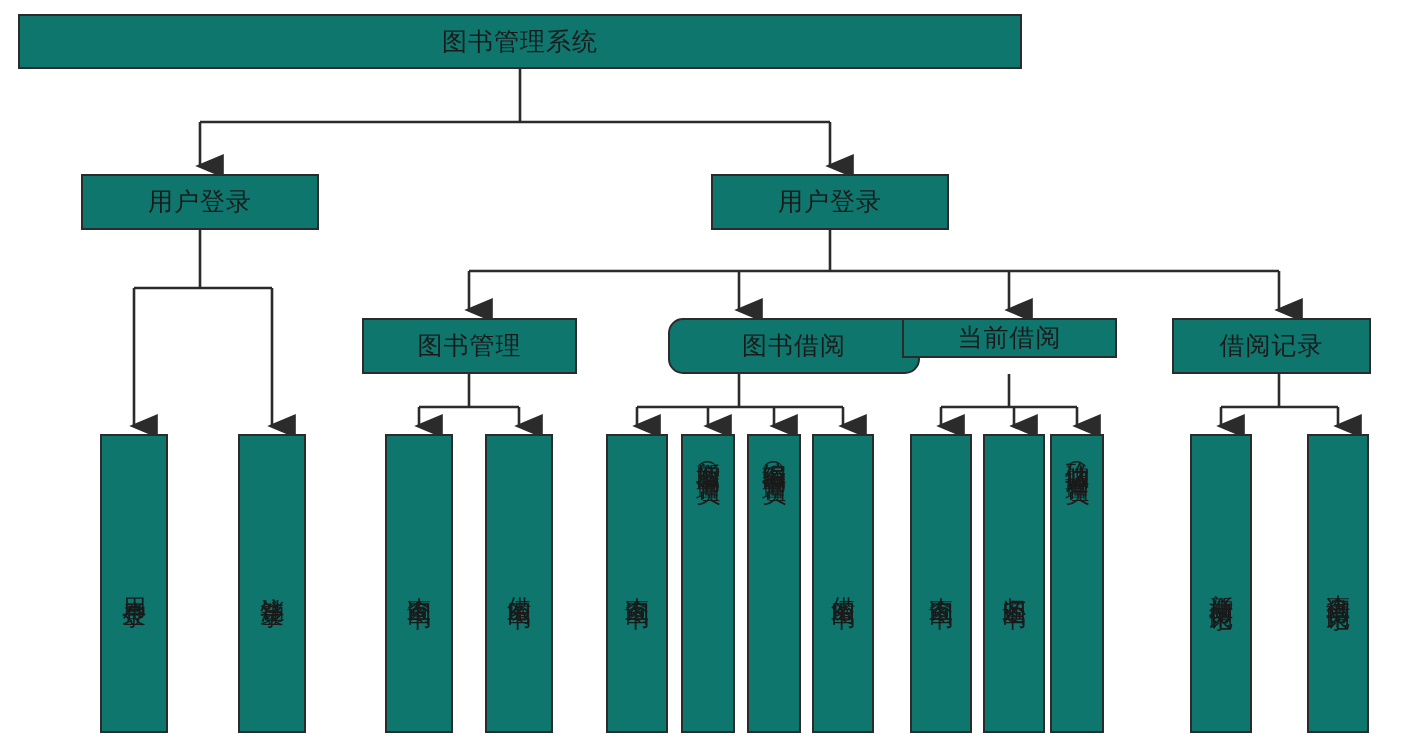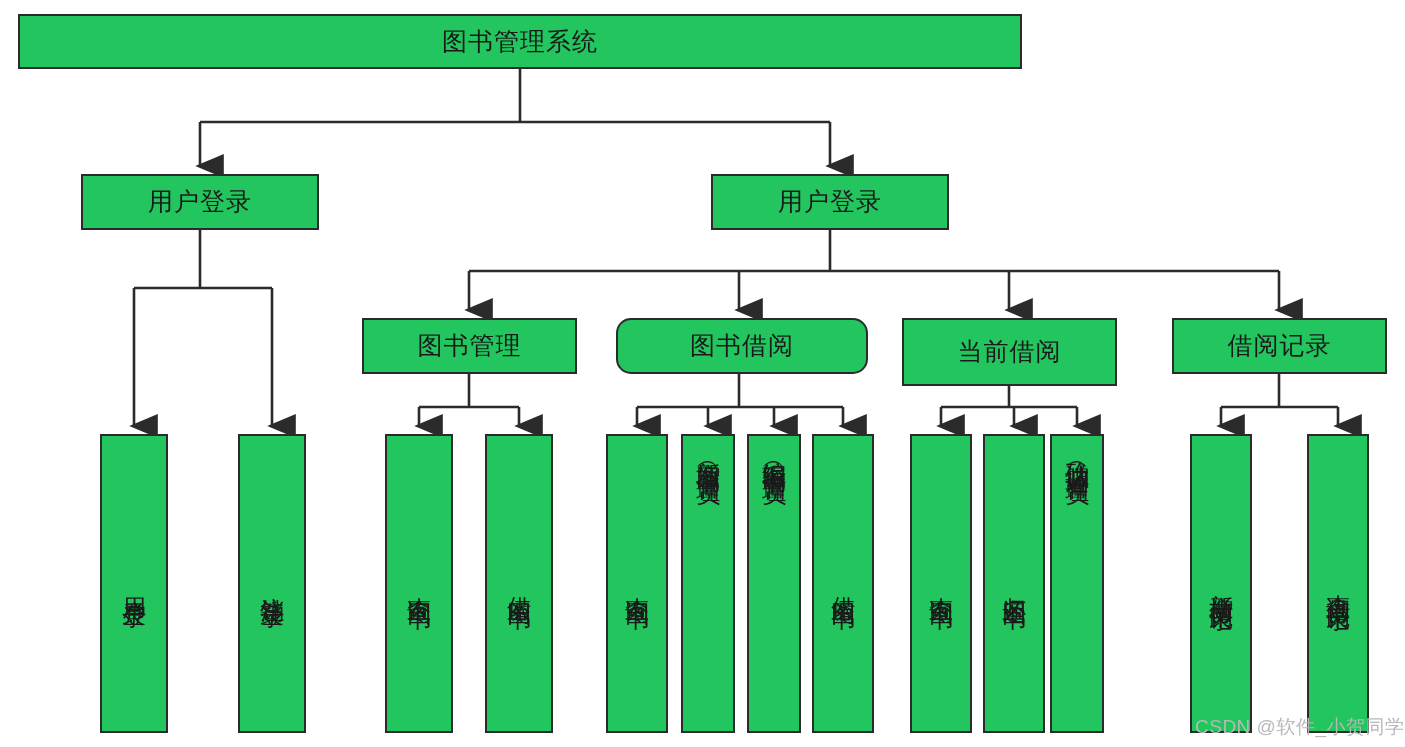--- a/index.html
+++ b/index.html
@@ -21,21 +21,21 @@
     position: absolute;
     left: 0;
     top: 0;
     width: 1405px;
     height: 747px;
     pointer-events: none;
   }
   .node {
     position: absolute;
     box-sizing: border-box;
-    background: #22c55e;
+    background: #0f766e;
     border: 2.5px solid #2b2b2b;
     display: flex;
     align-items: center;
     justify-content: center;
     color: #1a1a1a;
   }
   .node.horiz {
     font-size: 25px;
     letter-spacing: 1px;
     line-height: 1.1;
@@ -122,23 +122,23 @@
       <path d="M 1338 407 L 1338 426" marker-end="url(#arrow)"></path>
     </g>
   </svg>
 
   <div class="node horiz" style="left: 18px; top: 14px; width: 1004px; height: 55px;">图书管理系统</div>
 
   <div class="node horiz" style="left: 81px; top: 174px; width: 238px; height: 56px;">用户登录</div>
   <div class="node horiz" style="left: 711px; top: 174px; width: 238px; height: 56px;">用户登录</div>
 
   <div class="node horiz" style="left: 362px; top: 318px; width: 215px; height: 56px;">图书管理</div>
-  <div class="node horiz" style="left: 616px; top: 318px; width: 252px; height: 56px; border-radius: 15px;">图书借阅</div>
-  <div class="node horiz" style="left: 902px; top: 318px; width: 215px; height: 68px;">当前借阅</div>
-  <div class="node horiz" style="left: 1172px; top: 318px; width: 215px; height: 56px;">借阅记录</div>
+  <div class="node horiz" style="left: 668px; top: 318px; width: 252px; height: 56px; border-radius: 15px;">图书借阅</div>
+  <div class="node horiz" style="left: 902px; top: 318px; width: 215px; height: 40px;">当前借阅</div>
+  <div class="node horiz" style="left: 1172px; top: 318px; width: 199px; height: 56px;">借阅记录</div>
 
   <div class="node vert center-v" style="left: 100px; top: 434px; width: 68px; height: 299px;">
     <span class="vlabel">用户登录</span>
   </div>
   <div class="node vert center-v" style="left: 238px; top: 434px; width: 68px; height: 299px;">
     <span class="vlabel">注销登录</span>
   </div>
   <div class="node vert center-v" style="left: 385px; top: 434px; width: 68px; height: 299px;">
     <span class="vlabel">查询图书</span>
   </div>
@@ -166,15 +166,14 @@
   <div class="node vert" style="left: 1050px; top: 434px; width: 54px; height: 299px;">
     <span class="vlabel">确认归还（管理员）</span>
   </div>
   <div class="node vert center-v" style="left: 1190px; top: 434px; width: 62px; height: 299px;">
     <span class="vlabel">新增借阅记录</span>
   </div>
   <div class="node vert center-v" style="left: 1307px; top: 434px; width: 62px; height: 299px;">
     <span class="vlabel">查询借阅记录</span>
   </div>
 
-  <div class="watermark" style="left: 1195px; top: 714px;">CSDN @软件_小贺同学</div>
 
 </div>
 
 </body></html>

